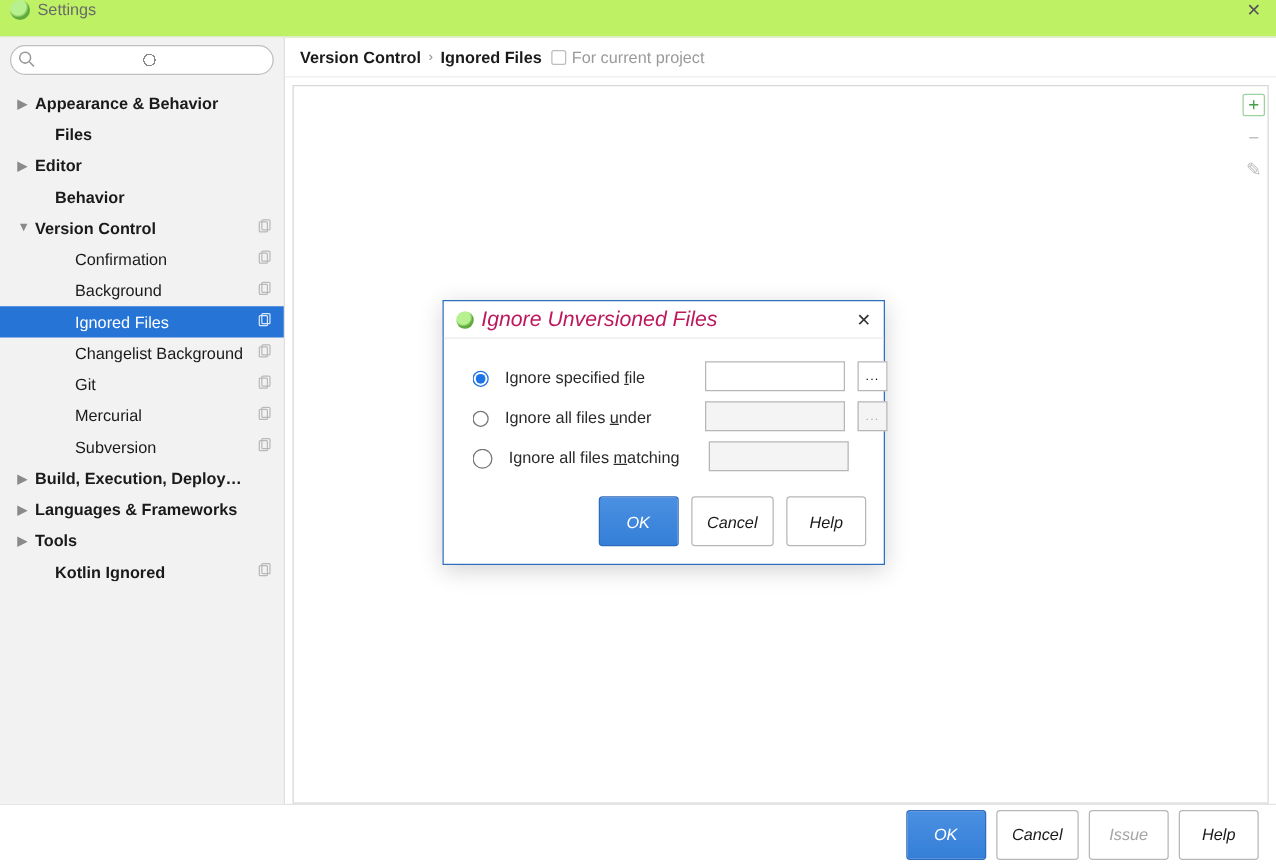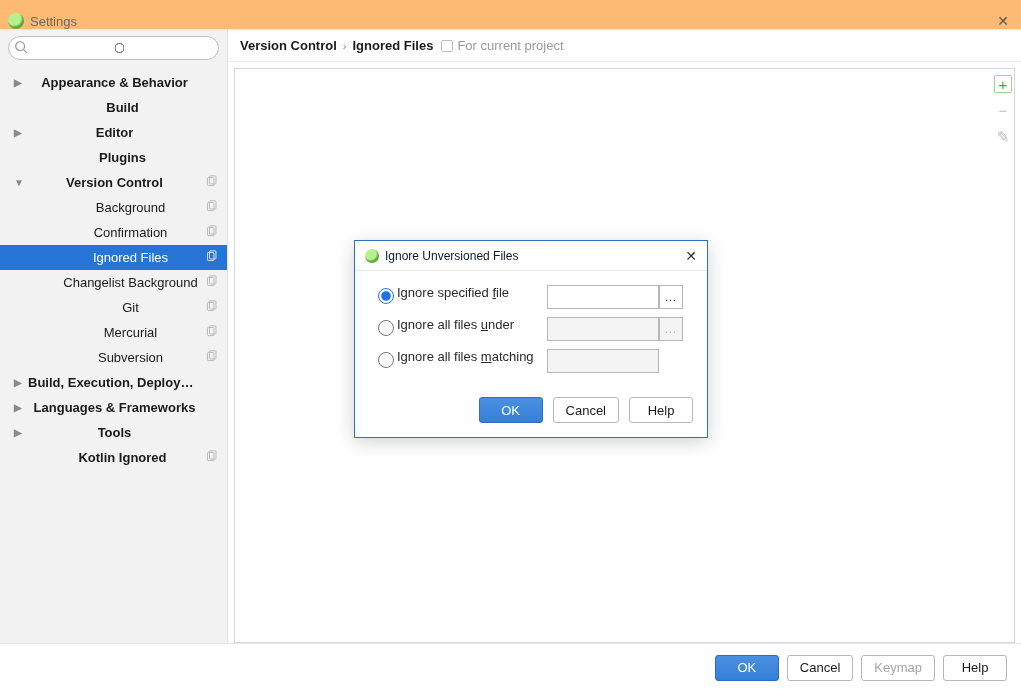--- a/index.html
+++ b/index.html
@@ -9,22 +9,22 @@
     font-size: 13px;
     background: #fff;
     color:#1a1a1a;
     width:1021px; height:691px;
     position:relative;
     overflow:hidden;
   }
 
   
   .titlebar {
-    height:30px; display:flex; align-items:flex-end;
-    padding:0 8px; background:#fdba74;
+    height:30px; display:flex; align-items:flex-start;
+    padding:0 8px; background:#bef264;
     border-bottom:1px solid #e8e8e8;
   }
   .titlebar .app-icon {
     width:16px; height:16px; margin-right:6px;
     border-radius:50%;
     background: radial-gradient(circle at 40% 35%, #b7f08e 0 45%, #5fa93d 60% 100%);
   }
   .titlebar .title { color:#6a6a6a; font-size:13px; }
   .titlebar .spacer { flex:1; }
   .titlebar .close { width:20px; text-align:center; color:#555; font-size:14px; cursor:pointer;}
@@ -55,21 +55,21 @@
     cursor:pointer;
   }
   .row.indent1 { padding-left:30px; }
   .row.indent2 { padding-left:46px; }
   .row.bold { font-weight:bold; }
   .row.selected { background:#2675d6; color:#fff; }
   .row .arrow {
     width:12px; display:inline-block; color:#8a8a8a; font-size:10px; margin-right:2px;
   }
   .row.selected .arrow { color:#fff; }
-  .row .label { flex:1; white-space:nowrap; overflow:hidden; text-overflow:ellipsis;text-align:center; }
+  .row .label { flex:1; white-space:nowrap; overflow:hidden; text-overflow:ellipsis; }
   .row .copy-icon {
     position:absolute; right:8px; top:5px; width:14px; height:14px;
     color:#b8b8b8;
   }
   .row.selected .copy-icon { color:#dbe9fb; }
 
   
   .content { flex:1; display:flex; flex-direction:column; }
   .crumbbar {
     height:32px; display:flex; align-items:center; padding:0 12px;
@@ -94,48 +94,49 @@
   .tb.add { color:#46a049; border:1px solid #9dd19f; }
   .tb.remove { color:#bdbdbd; }
   .tb.edit { color:#bdbdbd; }
 
   
   .bottombar {
     height:48px; border-top:1px solid #e4e4e4; display:flex; align-items:center;
     justify-content:flex-end; gap:8px; padding:0 14px;
   }
   button.win {
-    height:26px; min-width:64px; padding:0 12px; font-size:13px;
+    height:40px; min-width:64px; padding:0 12px; font-size:13px;
     background:#fff; border:1px solid #b7b7b7; border-radius:3px; cursor:pointer;
     color:#1a1a1a;
+    font-style:italic;
   }
   button.win:disabled { color:#a5a5a5; }
   button.win.primary {
     background:linear-gradient(#4a90e2,#357fd8); color:#fff; border:1px solid #2d6bbf;
   }
 
   
   .dialog {
     position:absolute; left:354px; top:240px;
     width:354px; border:1px solid #2f6fc0; background:#fff;
     box-shadow:0 4px 18px rgba(0,0,0,.18);
   }
   .dialog .dlg-title {
     height:30px; display:flex; align-items:center; padding:0 10px;
     border-bottom:1px solid #eaeaea;
   }
   .dlg-title .app-icon { width:14px; height:14px; margin-right:6px;
     border-radius:50%;
     background: radial-gradient(circle at 40% 35%, #b7f08e 0 45%, #5fa93d 60% 100%);
   }
-  .dlg-title .t { flex:1; font-size:12px; color:#0f172a; }
+  .dlg-title .t { flex:1; font-size:17px; color:#be185d;font-style:italic; }
   .dlg-title .x { cursor:pointer; font-size:14px; color:#333; }
 
   .dlg-body { padding:14px 16px 6px 18px; }
-  .opt { display:flex; height:32px; }
+  .opt { display:flex; align-items:center; height:32px; gap:10px; }
   .opt .radio { width:16px; height:16px; accent-color:#1e74e6; }
   .opt .olabel { flex:0 0 150px; font-size:13px; color:#2a2a2a; }
   .opt .olabel u { text-decoration:underline; }
   .opt .field {
     width:112px; height:24px; border:1px solid #b7b7b7; padding:0 6px; font-size:12px;
   }
   .opt .field:disabled { background:#f4f4f4; color:#999; }
   .opt .browse {
     width:24px; height:24px; border:1px solid #b7b7b7; background:#fff;
     display:flex; align-items:center; justify-content:center; font-size:10px; letter-spacing:1px;
@@ -174,63 +175,63 @@
     <ul class="tree" id="tree">
         <li>
           <div class="row bold">
             <span class="arrow">▶</span>
             <span class="label">Appearance &amp; Behavior</span>
           </div>
         </li>
         <li>
           <div class="row bold indent1">
             <span class="arrow"></span>
-            <span class="label">Build</span>
+            <span class="label">Files</span>
           </div>
         </li>
         <li>
           <div class="row bold">
             <span class="arrow">▶</span>
             <span class="label">Editor</span>
           </div>
         </li>
         <li>
           <div class="row bold indent1">
             <span class="arrow"></span>
-            <span class="label">Plugins</span>
+            <span class="label">Behavior</span>
           </div>
         </li>
         <li>
           <div class="row bold">
             <span class="arrow">▼</span>
             <span class="label">Version Control</span>
             <span class="copy-icon">
               <svg class="copy-svg" viewBox="0 0 16 16">
                 <rect x="3" y="3" width="8" height="10" rx="1" fill="none" stroke="currentColor" stroke-width="1.2"></rect>
                 <rect x="5.5" y="1" width="8" height="10" rx="1" fill="none" stroke="currentColor" stroke-width="1.2"></rect>
               </svg>
             </span>
           </div>
         </li>
         <li>
           <div class="row indent2">
             <span class="arrow"></span>
+            <span class="label">Confirmation</span>
+            <span class="copy-icon">
+              <svg class="copy-svg" viewBox="0 0 16 16">
+                <rect x="3" y="3" width="8" height="10" rx="1" fill="none" stroke="currentColor" stroke-width="1.2"></rect>
+                <rect x="5.5" y="1" width="8" height="10" rx="1" fill="none" stroke="currentColor" stroke-width="1.2"></rect>
+              </svg>
+            </span>
+          </div>
+        </li>
+        <li>
+          <div class="row indent2">
+            <span class="arrow"></span>
             <span class="label">Background</span>
-            <span class="copy-icon">
-              <svg class="copy-svg" viewBox="0 0 16 16">
-                <rect x="3" y="3" width="8" height="10" rx="1" fill="none" stroke="currentColor" stroke-width="1.2"></rect>
-                <rect x="5.5" y="1" width="8" height="10" rx="1" fill="none" stroke="currentColor" stroke-width="1.2"></rect>
-              </svg>
-            </span>
-          </div>
-        </li>
-        <li>
-          <div class="row indent2">
-            <span class="arrow"></span>
-            <span class="label">Confirmation</span>
             <span class="copy-icon">
               <svg class="copy-svg" viewBox="0 0 16 16">
                 <rect x="3" y="3" width="8" height="10" rx="1" fill="none" stroke="currentColor" stroke-width="1.2"></rect>
                 <rect x="5.5" y="1" width="8" height="10" rx="1" fill="none" stroke="currentColor" stroke-width="1.2"></rect>
               </svg>
             </span>
           </div>
         </li>
         <li>
           <div class="row selected indent2">
@@ -341,21 +342,21 @@
         <div class="tb remove">−</div>
         <div class="tb edit">✎</div>
       </div>
     </div>
   </div>
 </div>
 
 <div class="bottombar">
   <button class="win primary">OK</button>
   <button class="win">Cancel</button>
-  <button class="win" disabled="">Keymap</button>
+  <button class="win" disabled="">Issue</button>
   <button class="win">Help</button>
 </div>
 
 <div class="dialog">
   <div class="dlg-title">
     <span class="app-icon"></span>
     <span class="t">Ignore Unversioned Files</span>
     <span class="x">✕</span>
   </div>
   <div class="dlg-body">

